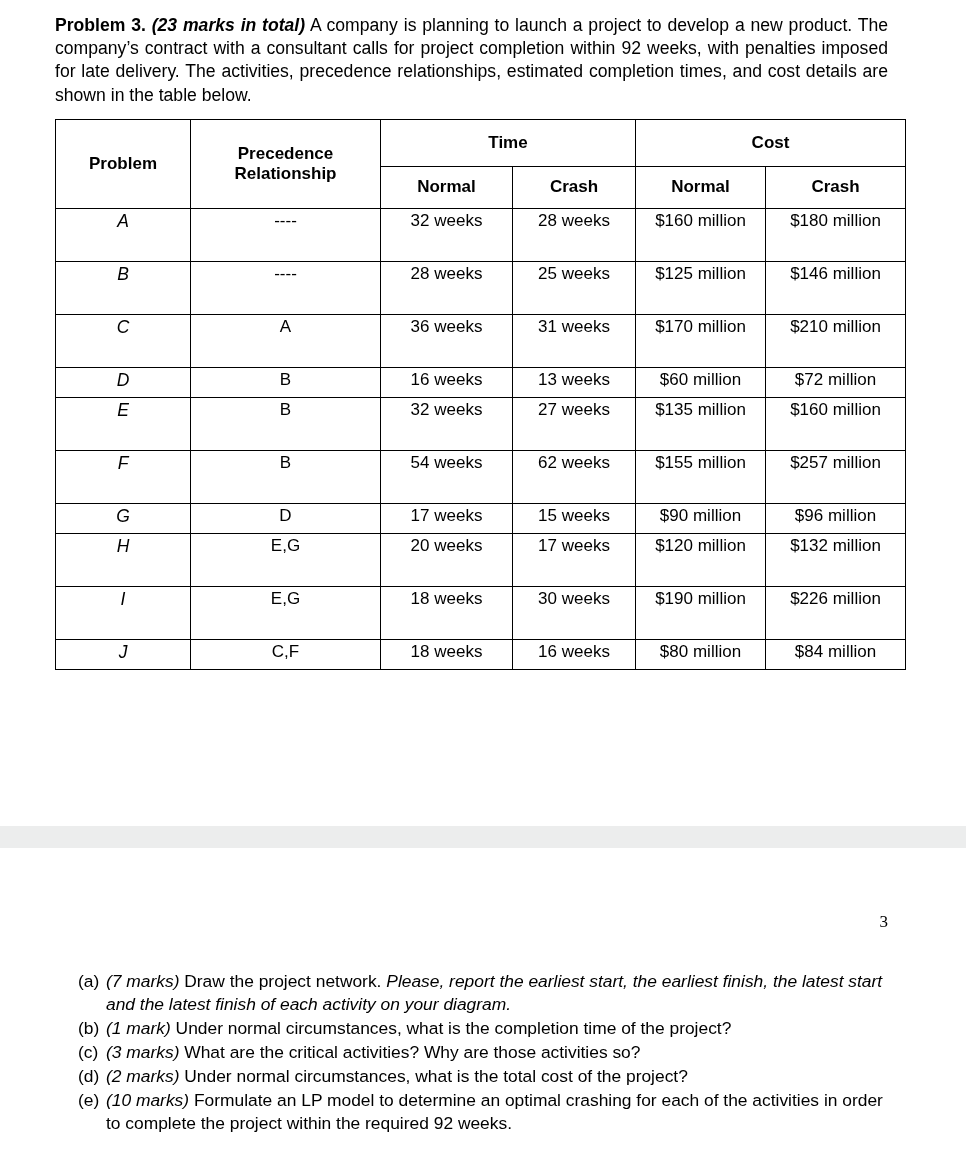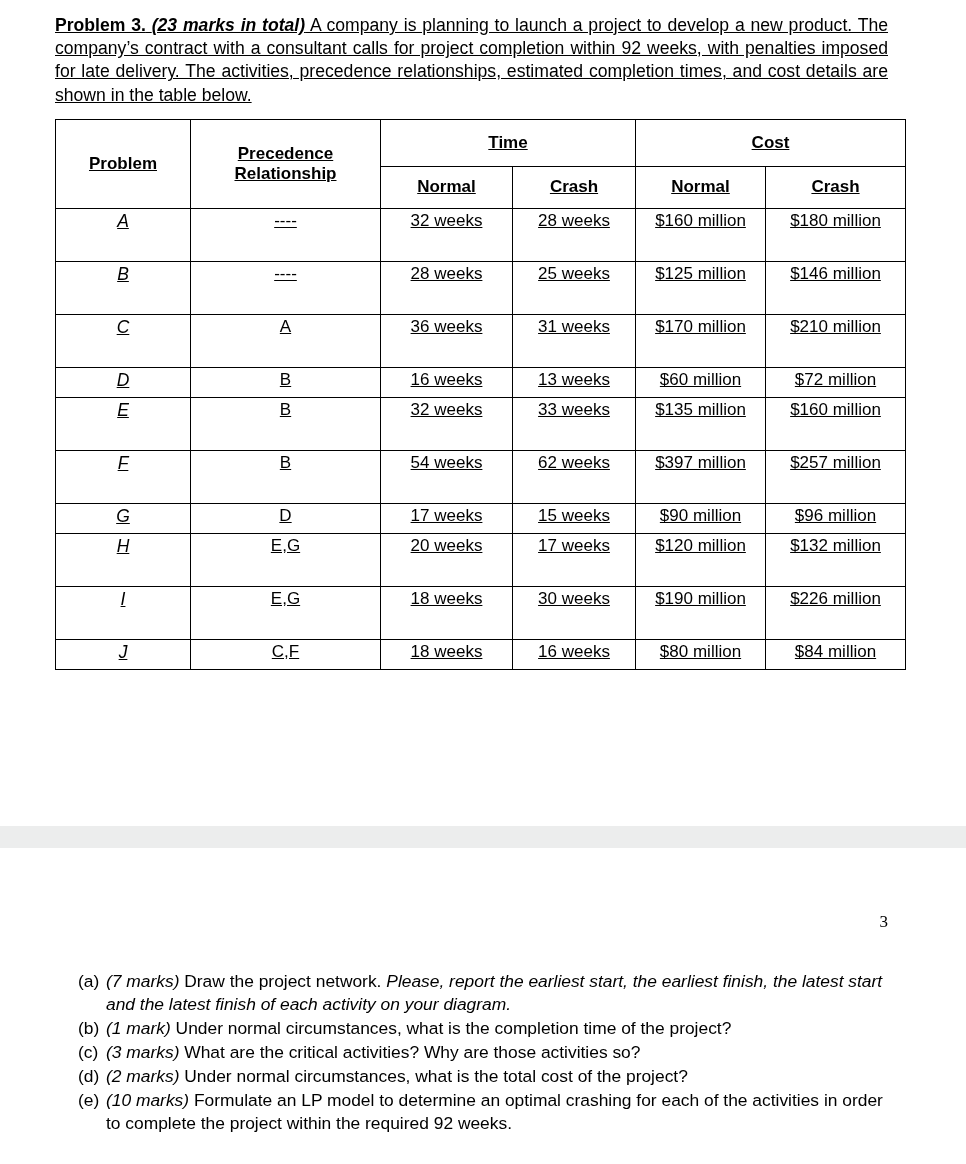--- a/index.html
+++ b/index.html
@@ -12,21 +12,20 @@
     height: 1164px;
     font-family: "Liberation Sans", sans-serif;
     color: #000000;
     position: relative;
     overflow: hidden;
   }
   .page {
     position: relative;
     width: 966px;
     height: 1109px;
-    text-decoration: underline;
   }
   .top-section {
     padding: 10px 78px 0 55px;
   }
   .intro {
     font-size: 17.6px;
     line-height: 1.32;
     text-align: justify;
     text-justify: inter-word;
     margin: 4px 0 0 0;
@@ -179,30 +178,30 @@
           <td>B</td>
           <td>16 weeks</td>
           <td>13 weeks</td>
           <td>$60 million</td>
           <td>$72 million</td>
         </tr>
         <tr class="body-row">
           <td class="act">E</td>
           <td>B</td>
           <td>32 weeks</td>
-          <td>33 weeks</td>
+          <td>27 weeks</td>
           <td>$135 million</td>
           <td>$160 million</td>
         </tr>
         <tr class="body-row">
           <td class="act">F</td>
           <td>B</td>
           <td>54 weeks</td>
           <td>62 weeks</td>
-          <td>$397 million</td>
+          <td>$155 million</td>
           <td>$257 million</td>
         </tr>
         <tr class="body-row short">
           <td class="act">G</td>
           <td>D</td>
           <td>17 weeks</td>
           <td>15 weeks</td>
           <td>$90 million</td>
           <td>$96 million</td>
         </tr>

